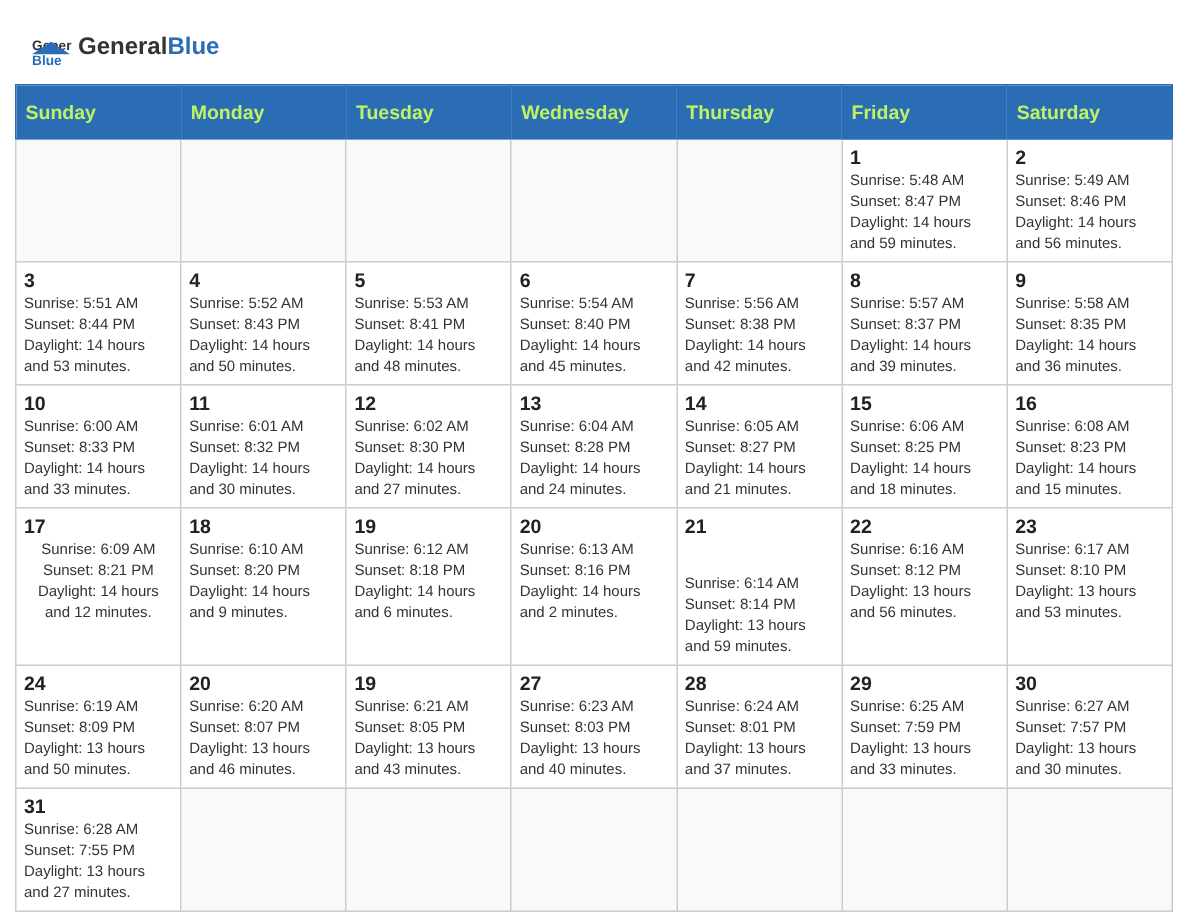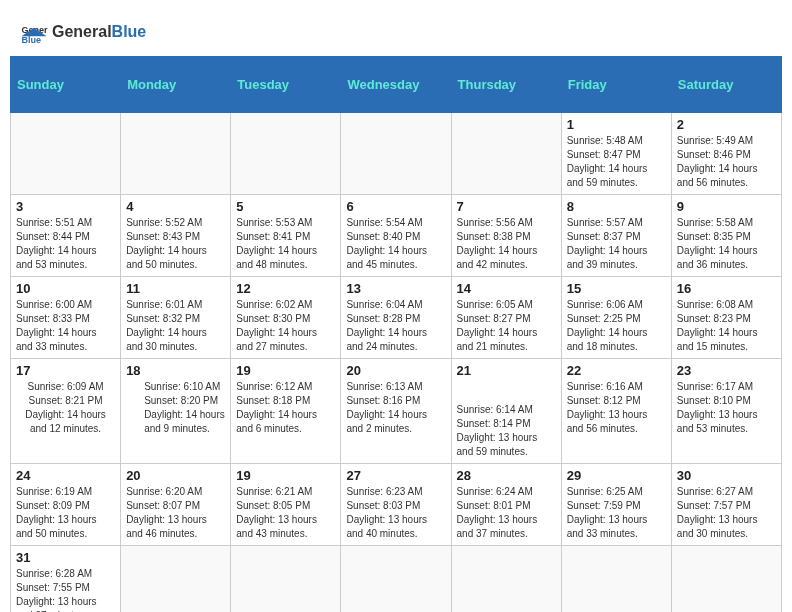--- a/index.html
+++ b/index.html
@@ -38,23 +38,23 @@
       font-size: 15px;
       color: #444;
     }
     .calendar {
       width: 100%;
       border-collapse: collapse;
       margin-top: 6px;
     }
     .calendar th {
       background-color: #2a6db5;
-      color: #5eead4;
+      color: #bef264;
       text-align: left;
-      padding: 20px 6px;
+      padding: 10px 6px;
       font-size: 13px;
       font-weight: bold;
       border: 1px solid #2a6db5;
     }
     .calendar td {
       border: 1px solid #ccc;
       vertical-align: top;
       padding: 4px 5px;
       font-size: 10.5px;
       color: #333;
@@ -199,40 +199,40 @@
         </td>
         <td>
           <span class="day-number">14</span>
           <div class="day-info" style="white-space: pre-line;">Sunrise: 6:05 AM
 Sunset: 8:27 PM
 Daylight: 14 hours and 21 minutes.</div>
         </td>
         <td>
           <span class="day-number">15</span>
           <div class="day-info" style="white-space: pre-line;">Sunrise: 6:06 AM
-Sunset: 2:25 PM
+Sunset: 8:25 PM
 Daylight: 14 hours and 18 minutes.</div>
         </td>
         <td>
           <span class="day-number">16</span>
           <div class="day-info" style="white-space: pre-line;">Sunrise: 6:08 AM
 Sunset: 8:23 PM
 Daylight: 14 hours and 15 minutes.</div>
         </td>
       </tr>
       <tr>
         <td>
           <span class="day-number">17</span>
           <div class="day-info" style="white-space: pre-line; text-align: center;">Sunrise: 6:09 AM
 Sunset: 8:21 PM
 Daylight: 14 hours and 12 minutes.</div>
         </td>
         <td>
           <span class="day-number">18</span>
-          <div class="day-info" style="white-space: pre-line; margin-left: 18px;">Sunrise: 6:10 AM
+          <div class="day-info" style="white-space: pre-line;">Sunrise: 6:10 AM
 Sunset: 8:20 PM
 Daylight: 14 hours and 9 minutes.</div>
         </td>
         <td>
           <span class="day-number">19</span>
           <div class="day-info" style="white-space: pre-line;">Sunrise: 6:12 AM
 Sunset: 8:18 PM
 Daylight: 14 hours and 6 minutes.</div>
         </td>
         <td>

